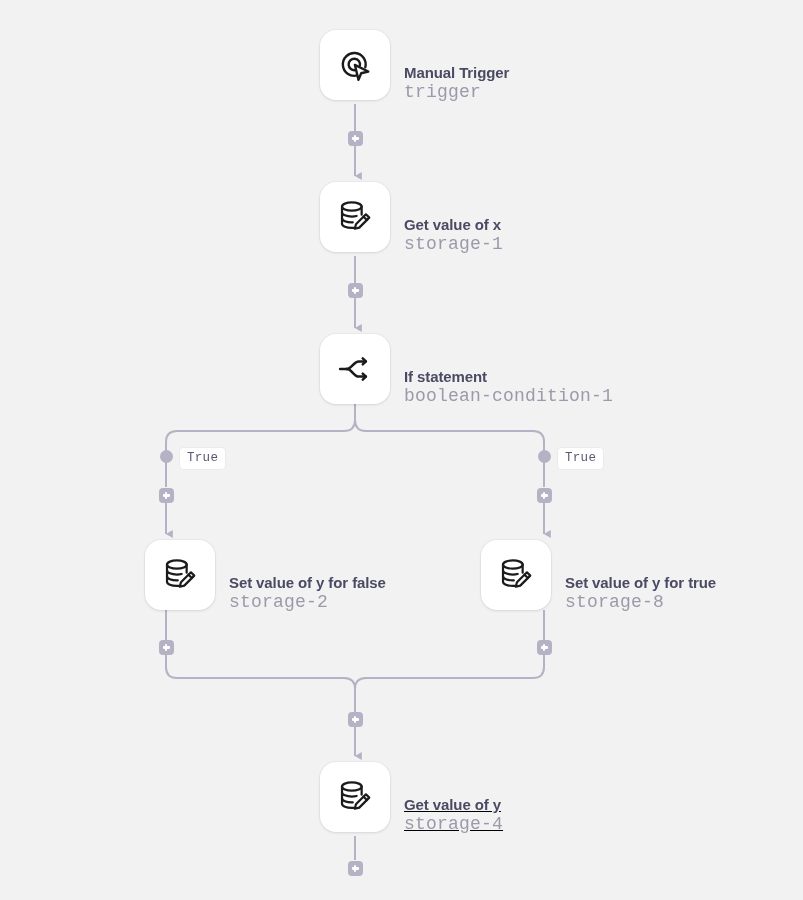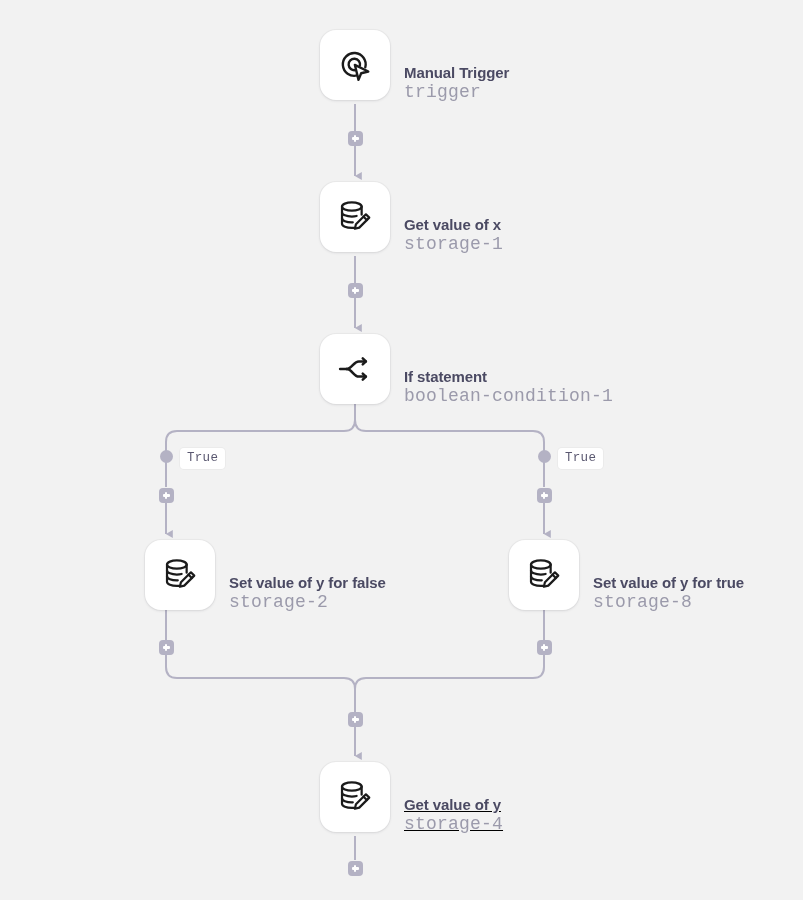--- a/index.html
+++ b/index.html
@@ -230,21 +230,21 @@
           <path d="M17.4 11.8 l2.1 2.1"></path>
         </svg>
       </span>
     </div>
     <div class="node-text">
       <div class="node-title">Set value of y for false</div>
       <div class="node-subtitle">storage-2</div>
     </div>
   </div>
 
-  <div class="node" style="left:509px; top:540px;">
+  <div class="node" style="left:481px; top:540px;">
     <div class="node-card">
       <span>
         <svg width="38" height="38" viewBox="0 0 24 24" fill="none" stroke="#1b1b1b" stroke-width="1.4" stroke-linecap="round" stroke-linejoin="round">
           <ellipse cx="10" cy="5.4" rx="6.2" ry="2.6"></ellipse>
           <path d="M3.8 5.4 v10.9 c0 1.44 2.78 2.6 6.2 2.6 c0.5 0 1-0.03 1.46-0.08"></path>
           <path d="M16.2 5.4 v5.1"></path>
           <path d="M3.8 9.1 c0 1.44 2.78 2.6 6.2 2.6 c1.1 0 2.14-0.12 3.02-0.33"></path>
           <path d="M3.8 12.8 c0 1.44 2.78 2.6 6.2 2.6 c0.2 0 0.4 0 0.6-0.01"></path>
           <path d="M18.9 10.3 l2.1 2.1 l-6.3 6.3 l-2.8 0.7 l0.7-2.8 Z"></path>
           <path d="M17.4 11.8 l2.1 2.1"></path>

